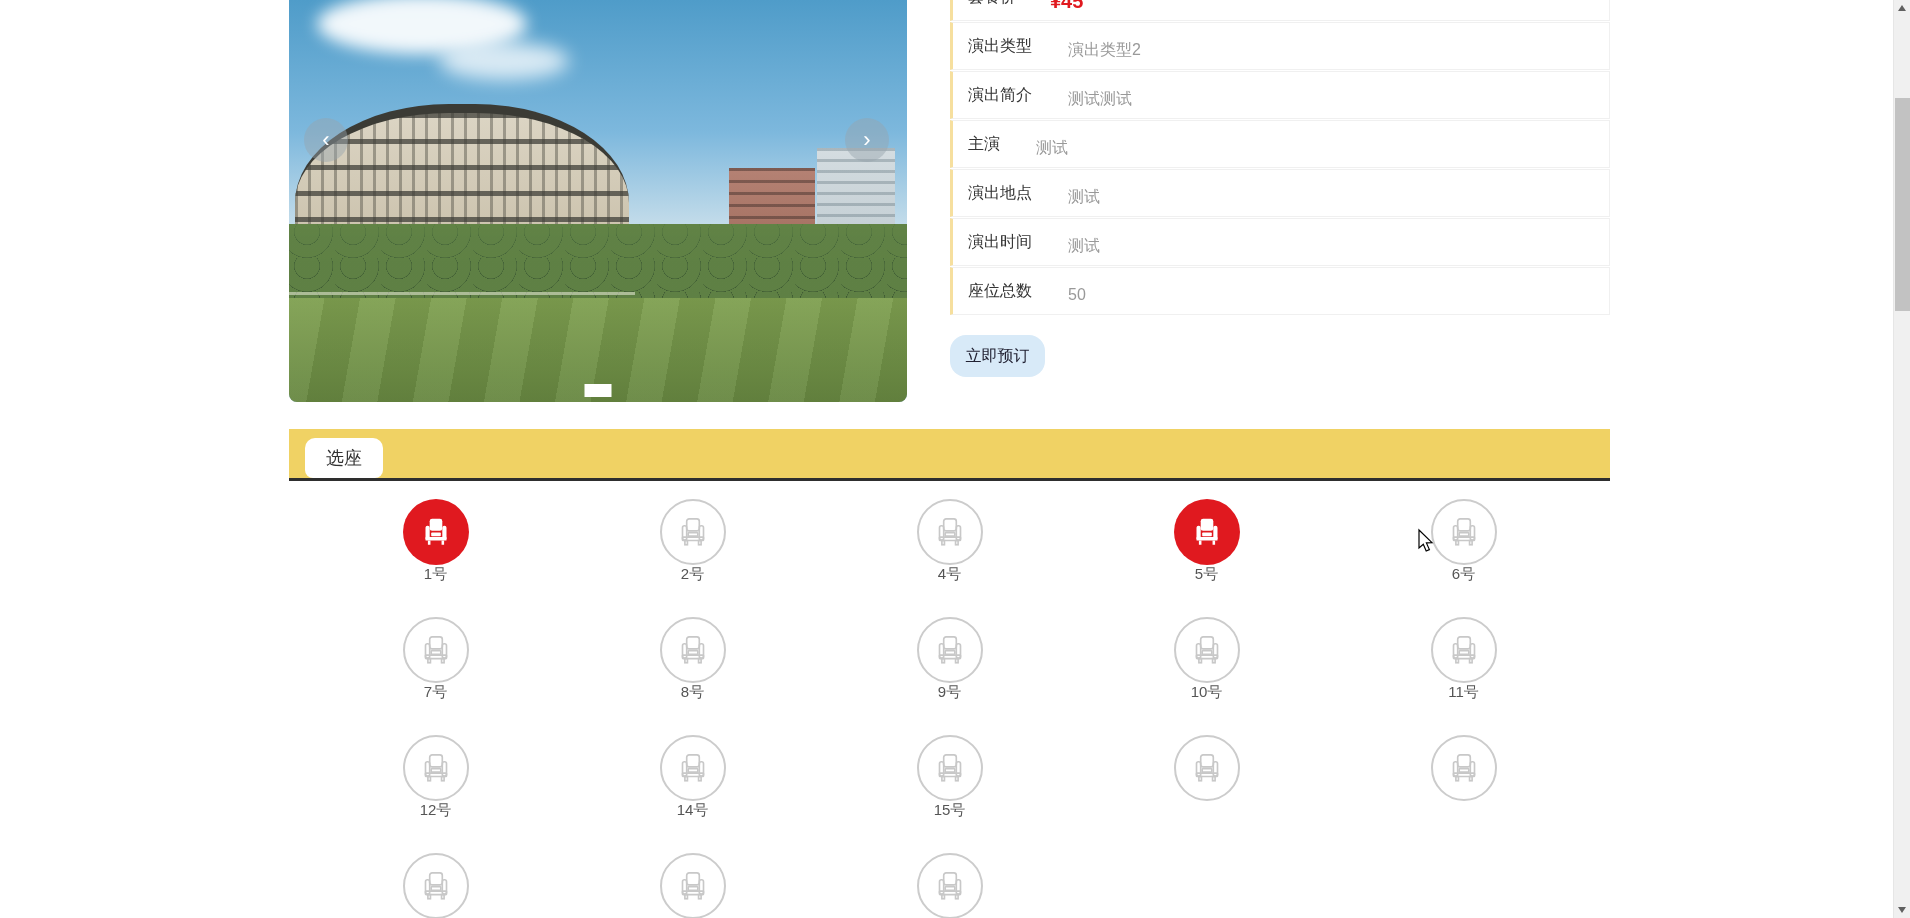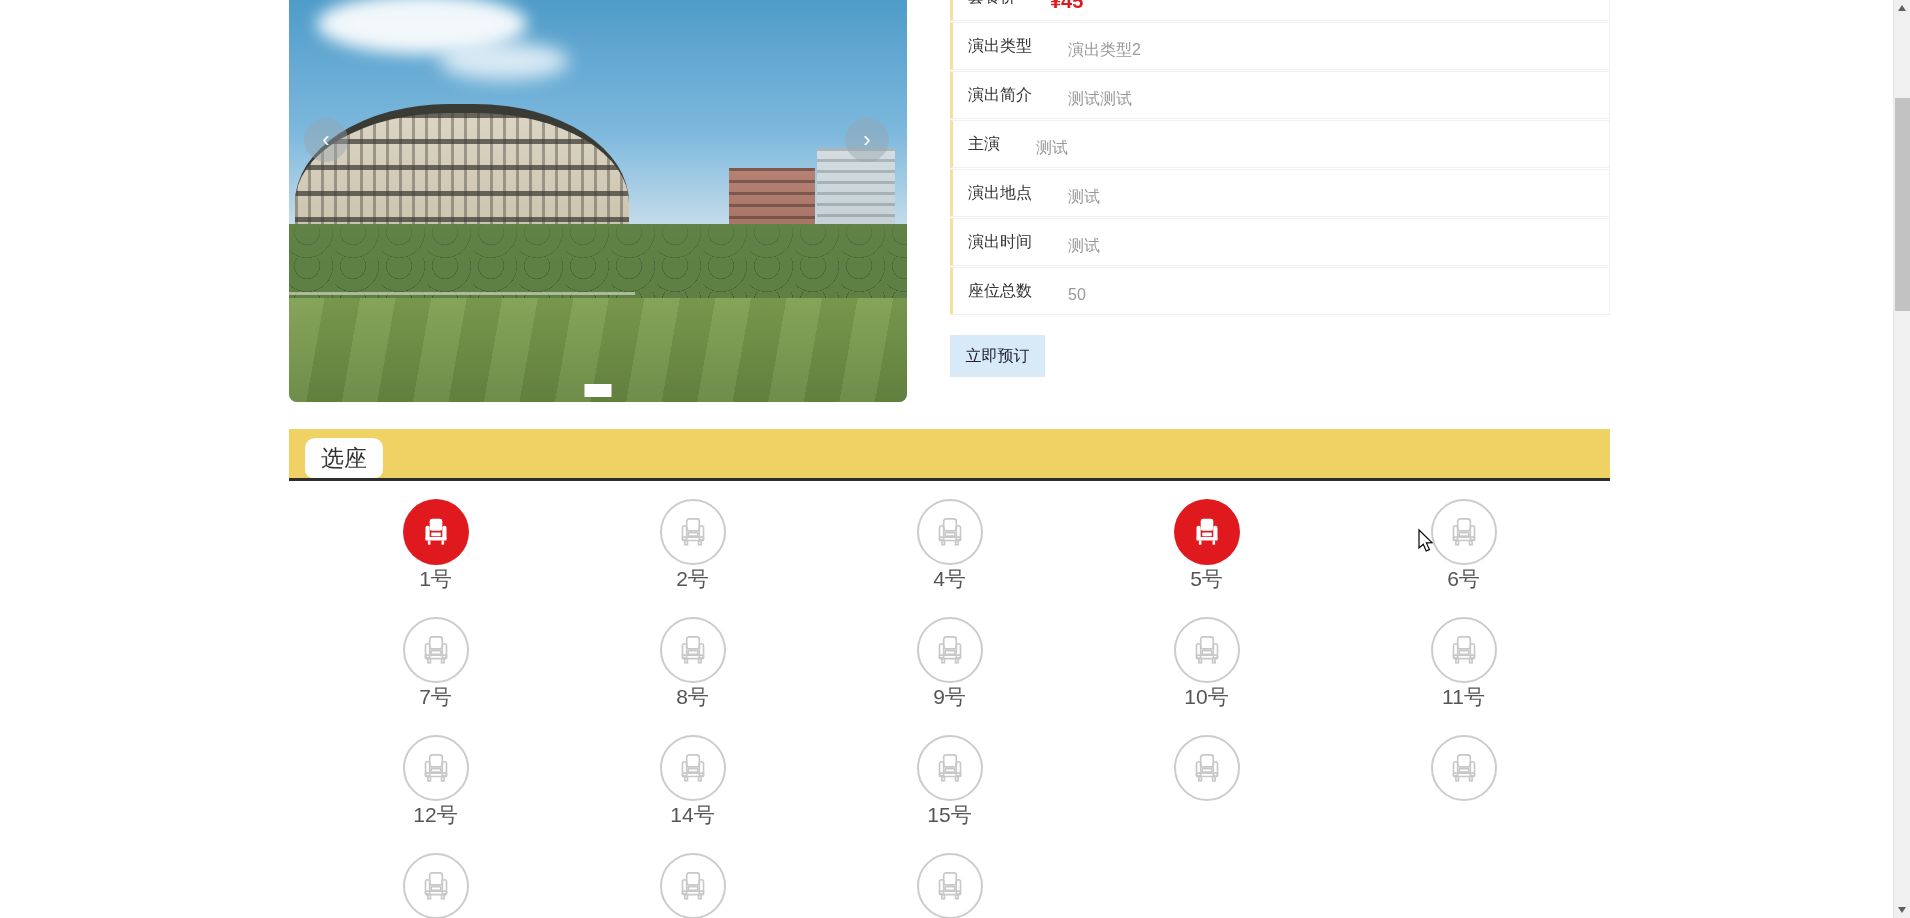--- a/index.html
+++ b/index.html
@@ -62,43 +62,43 @@
   .details{position:absolute;left:950px;top:-27px;width:660px;}
   .drow{
     display:flex;align-items:center;height:48px;margin-bottom:1px;
     background:#fff;border:1px solid #f0f0f0;border-left:3px solid #f6df9e;
     box-sizing:border-box;padding-left:15px;font-size:16px;
   }
   .dlabel{color:#333;}
   .dvalue{color:#999;margin-left:36px;margin-top:8px;}
   .row-price .dvalue{color:var(--price-red,#e0191f);font-weight:bold;font-size:20px;margin-left:34px;}
   .book{
-    margin-top:19px;width:95px;height:42px;border:none;border-radius:0;
+    margin-top:19px;width:95px;height:42px;border:none;border-radius:16px;
     background:var(--button-bg,#d8eaf8);color:#223;font-size:16px;cursor:pointer;
     font-family:Liberation Sans, sans-serif;
   }
 
   
   .tabbar{position:absolute;left:289px;top:429px;width:1321px;height:49px;
     background:var(--accent-yellow,#f0d264);border-bottom:3px solid #2e2e2e;}
   .tab{margin-left:16px;margin-top:9px;width:78px;height:40px;background:#fff;
     border-radius:10px 10px 8px 8px;display:flex;align-items:center;justify-content:center;
-    font-size:23px;color:#333;cursor:pointer;}
+    font-size:18px;color:#333;cursor:pointer;}
   .seat-grid{position:absolute;left:289px;top:481px;width:1321px;
     display:grid;grid-template-columns:repeat(5,1fr);padding:0 18px;box-sizing:border-box;
     background:#fff;}
   .seat-cell{height:118px;display:flex;flex-direction:column;align-items:center;
     padding-top:18px;box-sizing:border-box;cursor:pointer;}
   .seat-icon{width:66px;height:66px;border-radius:50%;display:flex;
     align-items:center;justify-content:center;box-sizing:border-box;}
   .seat-icon.taken{background:var(--seat-taken,#e0191f);}
   .seat-icon.taken svg *{fill:#fff;stroke:none;}
   .seat-icon.free{border:2px solid #cccccc;}
   .seat-icon.free svg *{fill:none;stroke:var(--seat-free-stroke,#c8c8c8);stroke-width:1.1;}
-  .seat-label{margin-top:0;font-size:21px;color:#555;}
+  .seat-label{margin-top:0;font-size:15px;color:#555;}
 
   
   .scrollbar{position:absolute;right:0;top:0;width:17px;height:918px;background:#f0f0f0;
     border-left:1px solid #e6e6e6;box-sizing:border-box;}
   .sb-thumb{position:absolute;left:1px;top:98px;width:15px;height:213px;background:#c2c2c2;cursor:pointer;}
   .sb-up,.sb-down{position:absolute;left:4px;width:0;height:0;
     border-left:4px solid transparent;border-right:4px solid transparent;}
   .sb-up{top:5px;border-bottom:6px solid #606060;}
   .sb-down{bottom:5px;border-top:6px solid #606060;}
 

